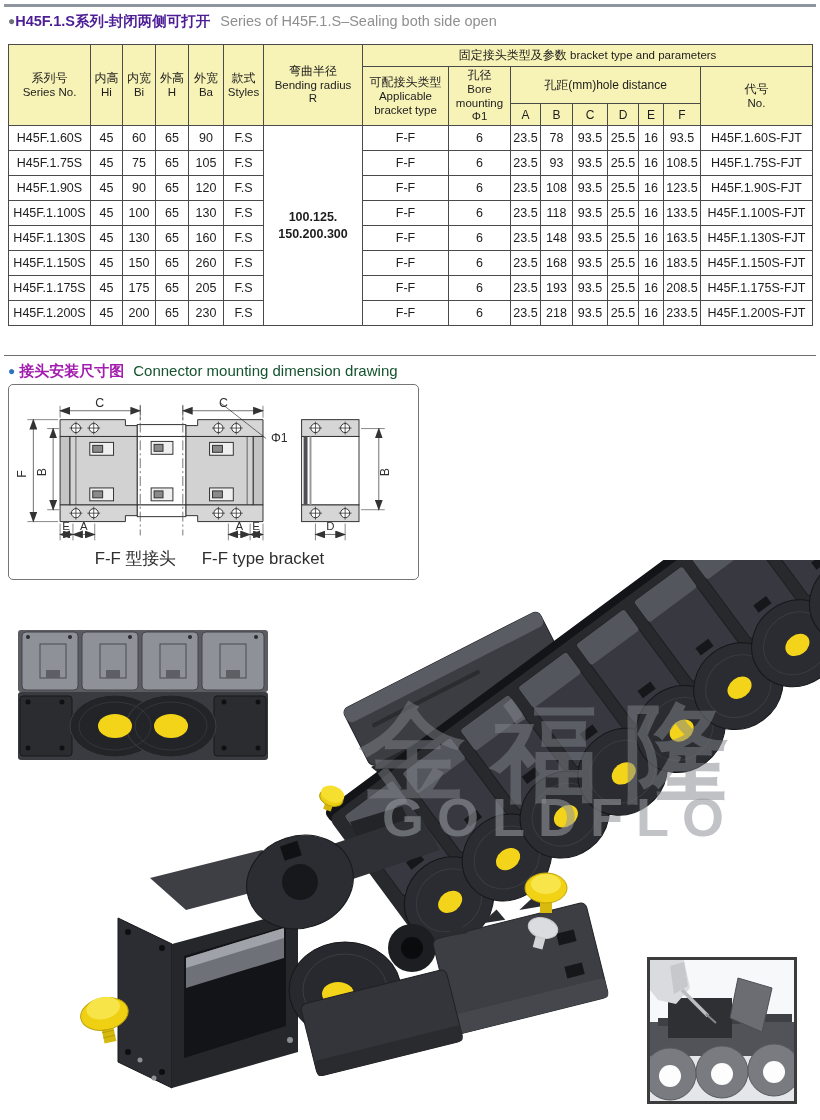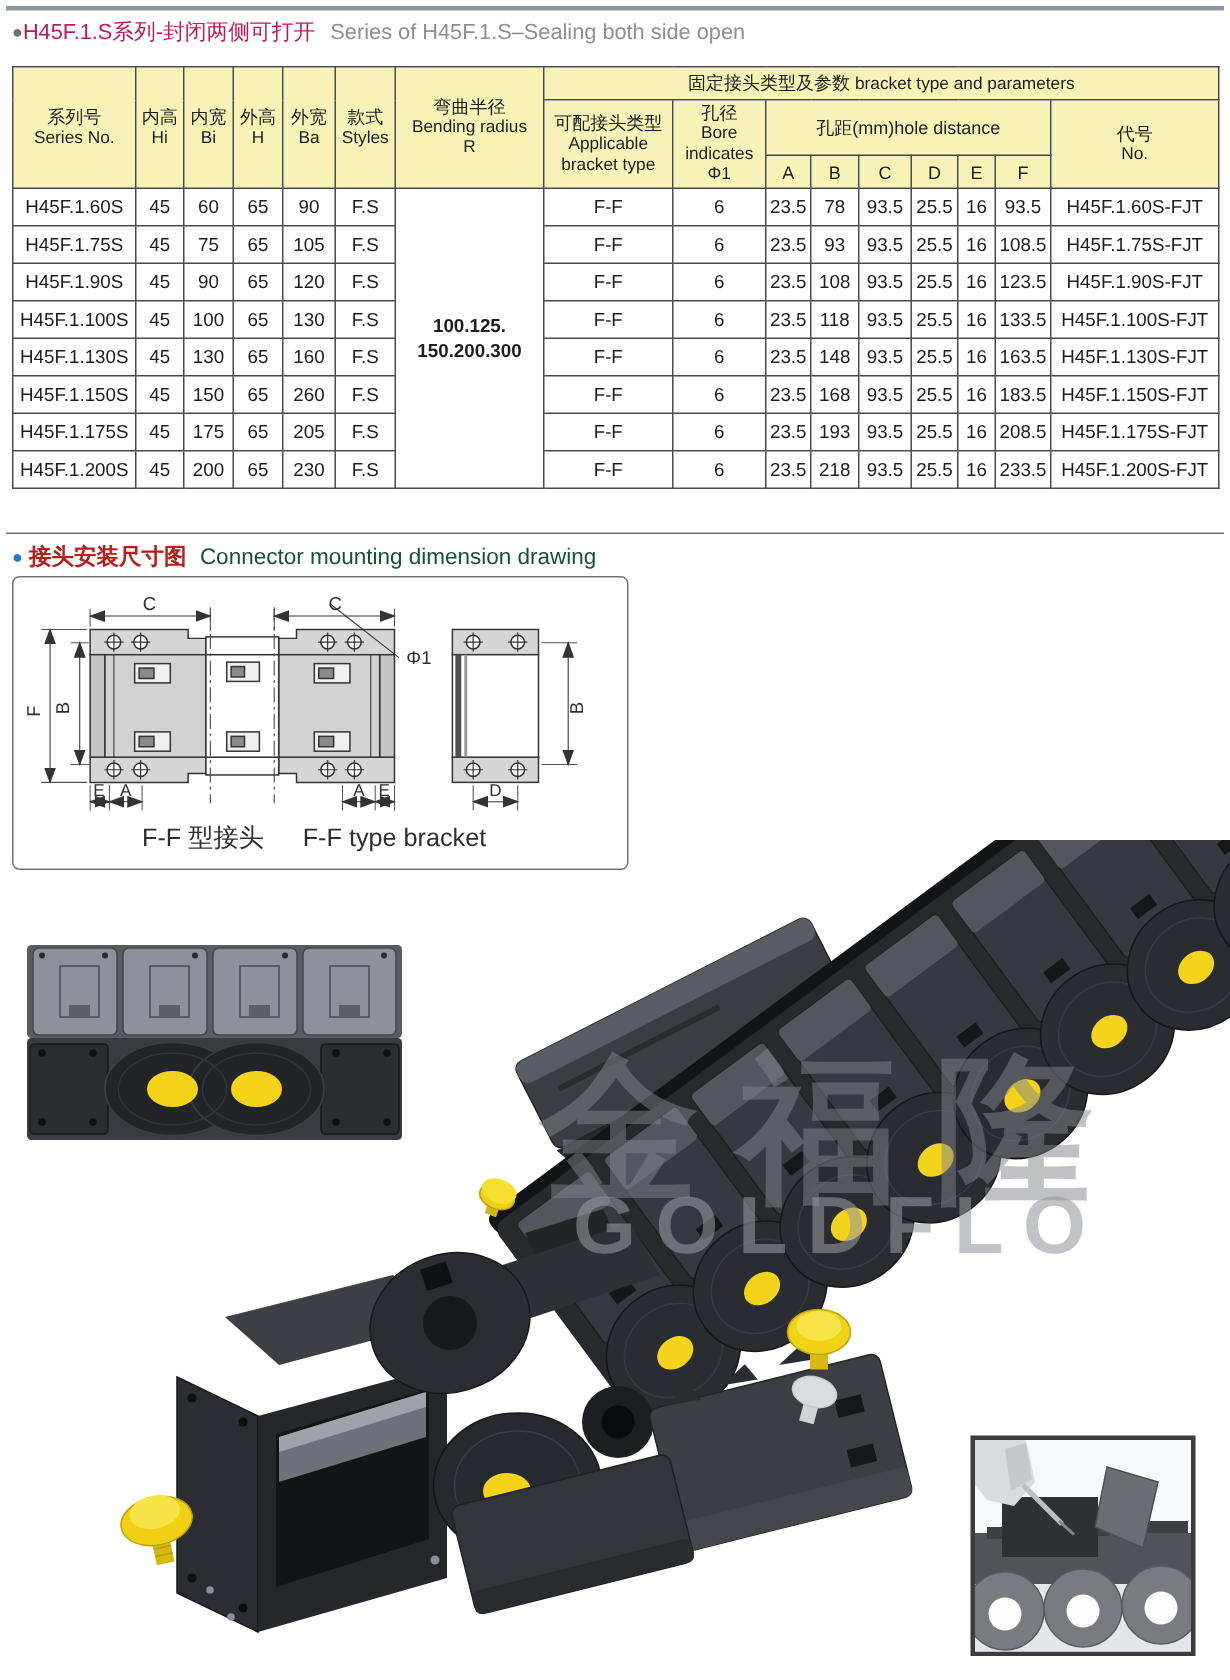--- a/index.html
+++ b/index.html
@@ -1,42 +1,42 @@
 <!DOCTYPE html>
 <html><head>
 <meta charset="utf-8">
 <style>
   html,body{margin:0;padding:0;background:#fff;}
   #page{position:relative;width:820px;height:1120px;background:#fff;overflow:hidden;
         font-family:"Liberation Sans","DejaVu Sans",sans-serif;}
   .topbar{position:absolute;top:4px;left:4px;right:4px;height:3px;background:#8e959d;}
   .title{position:absolute;top:12px;left:8px;font-size:14.5px;white-space:nowrap;}
   .title .bullet{color:#6d7278;font-size:12px;vertical-align:1px;}
-  .title .zh{color:#be185d;font-weight:normal;}
+  .title .zh{color:#4c1d95;font-weight:bold;}
   .title .en{color:#8f8f8f;margin-left:10px;}
   table.spec{position:absolute;left:8px;top:44px;width:804px;border-collapse:collapse;
              table-layout:fixed;font-size:12px;color:#1d1d1d;}
   table.spec th,table.spec td{border:1px solid #4a4a4a;text-align:center;vertical-align:middle;
              padding:0 1px;font-weight:normal;overflow:hidden;}
   table.spec thead{background:#f7f2b6;}
   table.spec thead tr:nth-child(1) th.grp{height:21px;}
   table.spec thead tr:nth-child(2) th{height:36px;text-align:center;}
   table.spec thead tr:nth-child(3) th{height:21px;}
   table.spec th .zh{display:block;line-height:1.25;}
   table.spec th .en{display:block;line-height:1.15;font-size:11.5px;}
   table.spec th .sub{display:block;line-height:1.2;font-size:11.5px;}
   table.spec tbody td{height:24px;background:#fff;font-size:12.5px;}
   td.bending div{line-height:1.3;font-weight:bold;}
   .note{position:absolute;left:10px;top:331px;font-size:12.5px;color:#2a2a2a;white-space:nowrap;}
   .note .bullet{color:#2f72c2;font-size:11px;vertical-align:1px;margin-right:4px;}
   .note .en{margin-left:8px;}
   .sep{position:absolute;left:4px;right:4px;top:355px;border-top:1.5px solid #6e6e6e;}
   .sec2{position:absolute;left:8px;top:362px;font-size:15px;white-space:nowrap;}
   .sec2 .bullet{color:#2f72c2;font-size:12px;vertical-align:1px;margin-right:4px;}
-  .sec2 .zh{color:#b91c1c;font-weight:bold;}
+  .sec2 .zh{color:#a21caf;font-weight:bold;}
   .sec2 .en{color:#14532d;margin-left:9px;}
   .drawbox{position:absolute;left:8px;top:384px;width:409px;height:194px;border:1.5px solid #757575;
            border-radius:5px;background:#fff;}
   .photos{position:absolute;left:0;top:560px;width:820px;height:560px;}
   .wm{position:absolute;z-index:5;pointer-events:none;font-weight:bold;white-space:nowrap;}
   .wm.zh{left:336px;top:682px;font-size:106px;letter-spacing:26px;color:rgba(128,131,137,0.50);margin-left:24px;}
   .wm.en{left:382px;top:786px;font-size:54px;letter-spacing:13px;color:rgba(148,151,157,0.58);}
   .inset{position:absolute;left:647px;top:957px;width:144px;height:141px;border:3px solid #3c3c3c;
          background:#f4f5f6;z-index:6;}
   svg text{font-family:"Liberation Sans","DejaVu Sans",sans-serif;}
@@ -104,21 +104,21 @@
           </th>
         <th colspan="9" class="grp"><span style="display:inline" class="zh">固定接头类型及参数</span> <span style="display:inline" class="en">bracket type and parameters</span></th>
       </tr>
       <tr>
         <th rowspan="2">
             <span class="zh">可配接头类型</span>
             <span class="en">Applicable bracket type</span>
           </th>
         <th rowspan="2">
             <span class="zh">孔径</span>
-            <span class="en">Bore indicates</span>
+            <span class="en">Bore mounting</span>
             <span class="sub">Φ1</span>
           </th>
         <th colspan="6">孔距(mm)hole distance</th>
         <th rowspan="2">
             <span class="zh">代号</span>
             <span class="en">No.</span>
           </th>
       </tr>
       <tr>
         <th>A</th>

